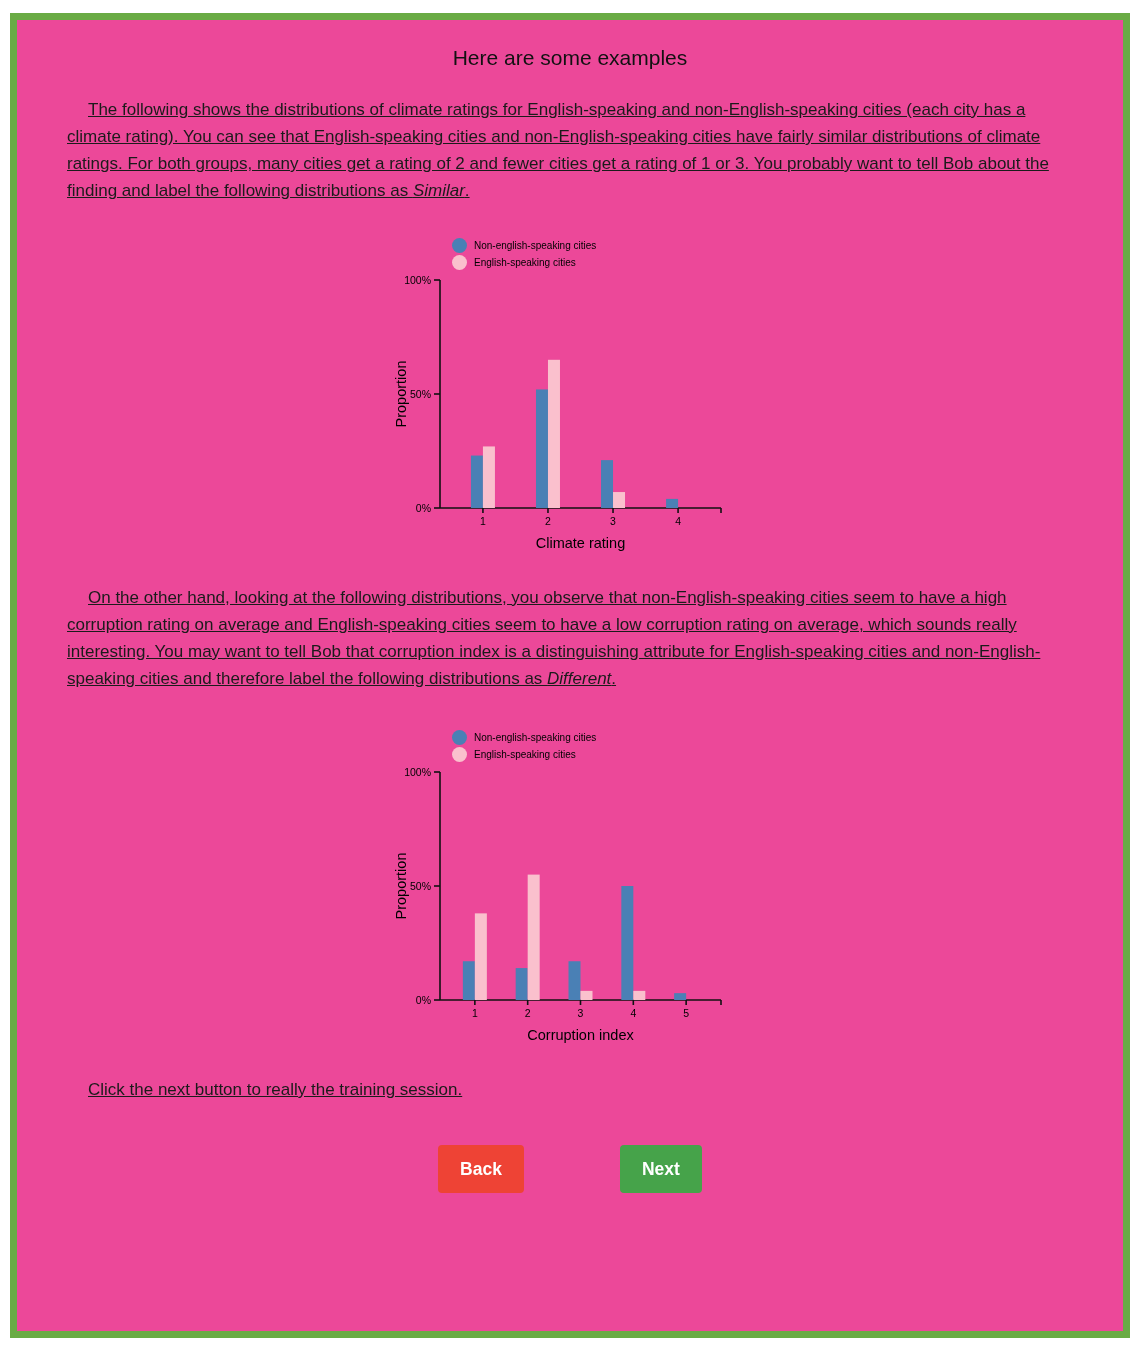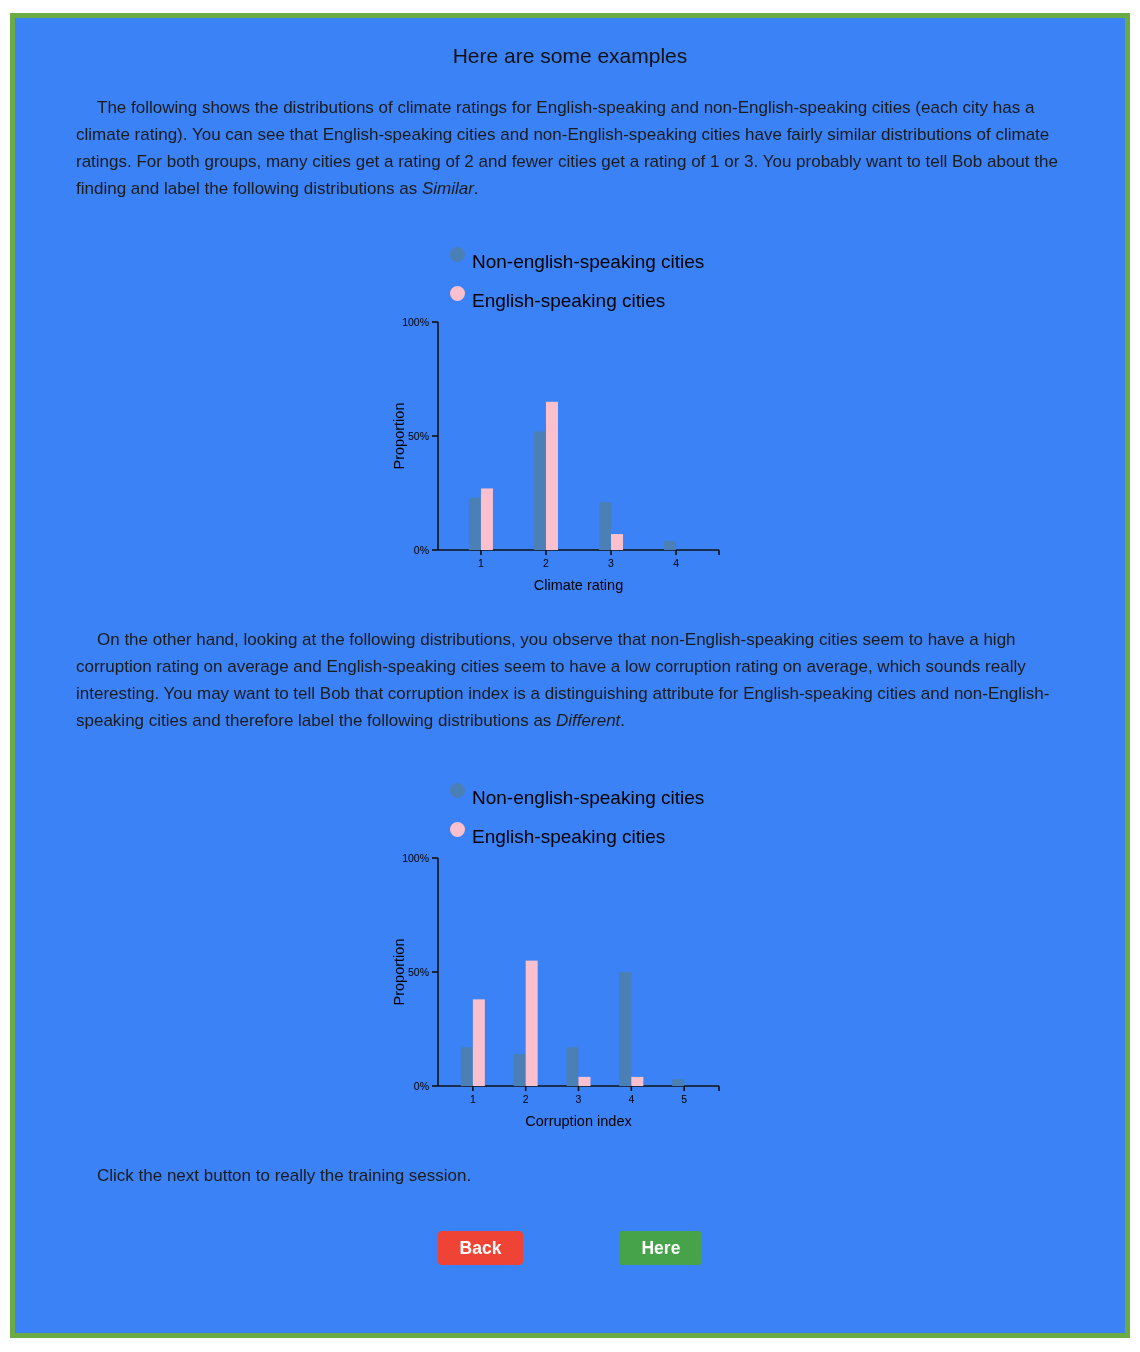--- a/index.html
+++ b/index.html
@@ -1,32 +1,32 @@
 <!DOCTYPE html>
 <html><head>
 <meta charset="utf-8">
 <style>
   html,body{margin:0;padding:0;background:#ffffff;}
   body{width:1140px;height:1352px;position:relative;font-family:"Liberation Sans",sans-serif;color:#1b1b1b;}
-  .frame{position:absolute;left:10px;right:10px;top:13px;bottom:14px;border:5px solid #a3a3a3;background:#3b82f6;overflow:hidden;box-sizing:border-box;padding:0 50px;}
+  .frame{position:absolute;left:10px;right:10px;top:13px;bottom:14px;border:7px solid #a3a3a3;background:#ec4899;overflow:hidden;box-sizing:border-box;padding:0 50px;}
   h1.page-title{font-size:21px;font-weight:400;text-align:center;margin:26px 0 0 0;color:#111;}
-  p.para{font-size:17px;line-height:27px;margin:26px 0 0 11px;text-indent:21px;}
+  p.para{font-size:17px;line-height:27px;margin:26px 0 0 0;text-indent:21px;text-decoration:underline;}
   p.para i{font-style:italic;}
   .chart{width:340px;margin:34px 0 0 325px;}
   .chart.second{margin-top:38px;}
   .legend{margin-left:60px;}
   .legend-row{display:flex;align-items:center;margin:2px 0;}
   .legend-dot{width:15px;height:15px;border-radius:50%;display:inline-block;flex:0 0 auto;}
-  .legend-label{font-size:19px;margin-left:7px;color:#000;margin-top:15px;}
+  .legend-label{font-size:10px;margin-left:7px;color:#000;}
   .chart svg{display:block;margin-top:4px;}
   .chart svg text{font-family:"Liberation Sans",sans-serif;fill:#000;}
   .para-mid{margin-top:42px;}
   .para-next{margin-top:22px;}
   .buttons{display:flex;justify-content:center;gap:96px;margin-top:42px;}
-  .btn{border:none;border-radius:4px;height:34px;padding:0 22px;font-family:"Liberation Sans",sans-serif;font-size:17.5px;font-weight:700;color:#ffffff;cursor:pointer;}
+  .btn{border:none;border-radius:4px;height:48px;padding:0 22px;font-family:"Liberation Sans",sans-serif;font-size:17.5px;font-weight:700;color:#ffffff;cursor:pointer;}
 </style>
 </head>
 <body>
 
 <div class="frame" style="border-color: rgb(106, 171, 69);">
 
   <h1 class="page-title">Here are some examples</h1>
 
   <p class="para"><span>The following shows the distributions of climate ratings for English-speaking and non-English-speaking cities (each city has a climate rating). You can see that English-speaking cities and non-English-speaking cities have fairly similar distributions of climate ratings. For both groups, many cities get a rating of 2 and fewer cities get a rating of 1 or 3. You probably want to tell Bob about the finding and label the following distributions as </span><i>Similar</i><span>.</span></p>
 
@@ -116,16 +116,16 @@
         <text x="188.5" y="274" text-anchor="middle" font-size="14.5">Corruption index</text>
         <text transform="translate(14 120) rotate(-90)" text-anchor="middle" font-size="14.5">Proportion</text>
       </svg>
     </div>
 
 
   <p class="para para-next">Click the next button to really the training session.</p>
 
   <div class="buttons">
     <button class="btn" style="background: rgb(238, 67, 53);">Back</button>
-    <button class="btn" style="background: rgb(70, 163, 74);">Here</button>
+    <button class="btn" style="background: rgb(70, 163, 74);">Next</button>
   </div>
 
 </div>
 
 </body></html>

